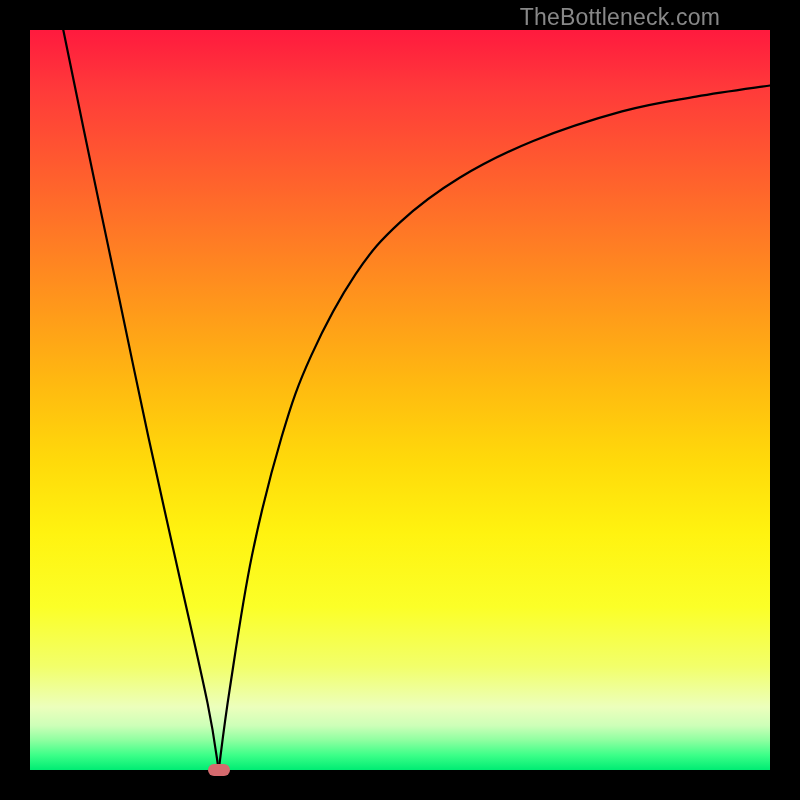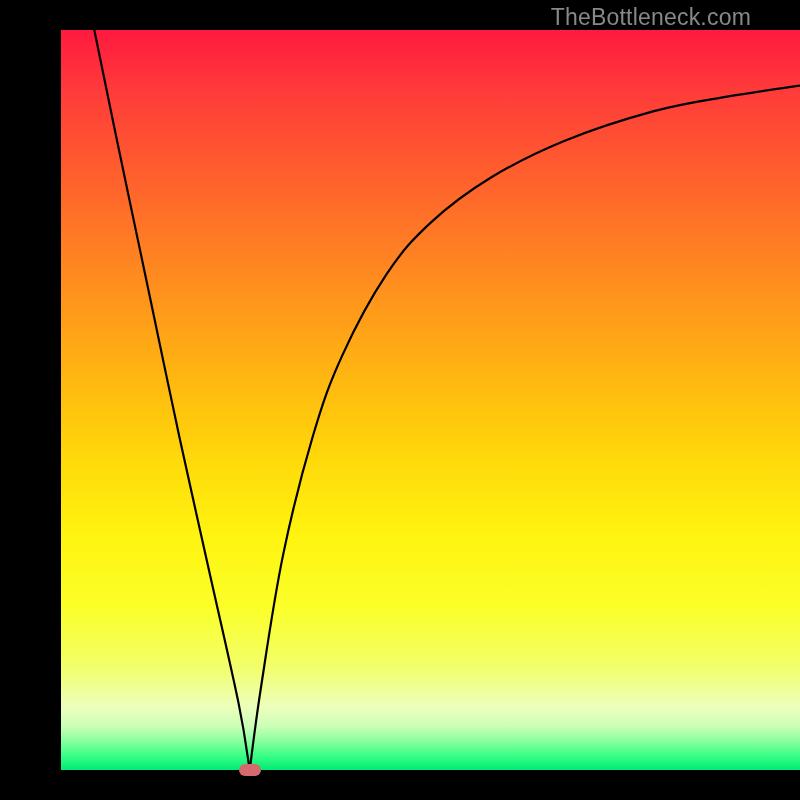--- a/index.html
+++ b/index.html
@@ -9,21 +9,20 @@
     height: 800px;
     overflow: hidden;
     background: #000;
     font-family: Arial, Helvetica, sans-serif;
   }
   .chart-container {
     position: relative;
     width: 752px;
     height: 800px;
     background: #000;
-    margin-left: 31px;
   }
   .plot-area {
     position: absolute;
     left: 30px;
     top: 30px;
     width: 740px;
     height: 740px;
     background: linear-gradient(to bottom,
       #ff1a3e 0%,
       #ff3a3a 8%,

